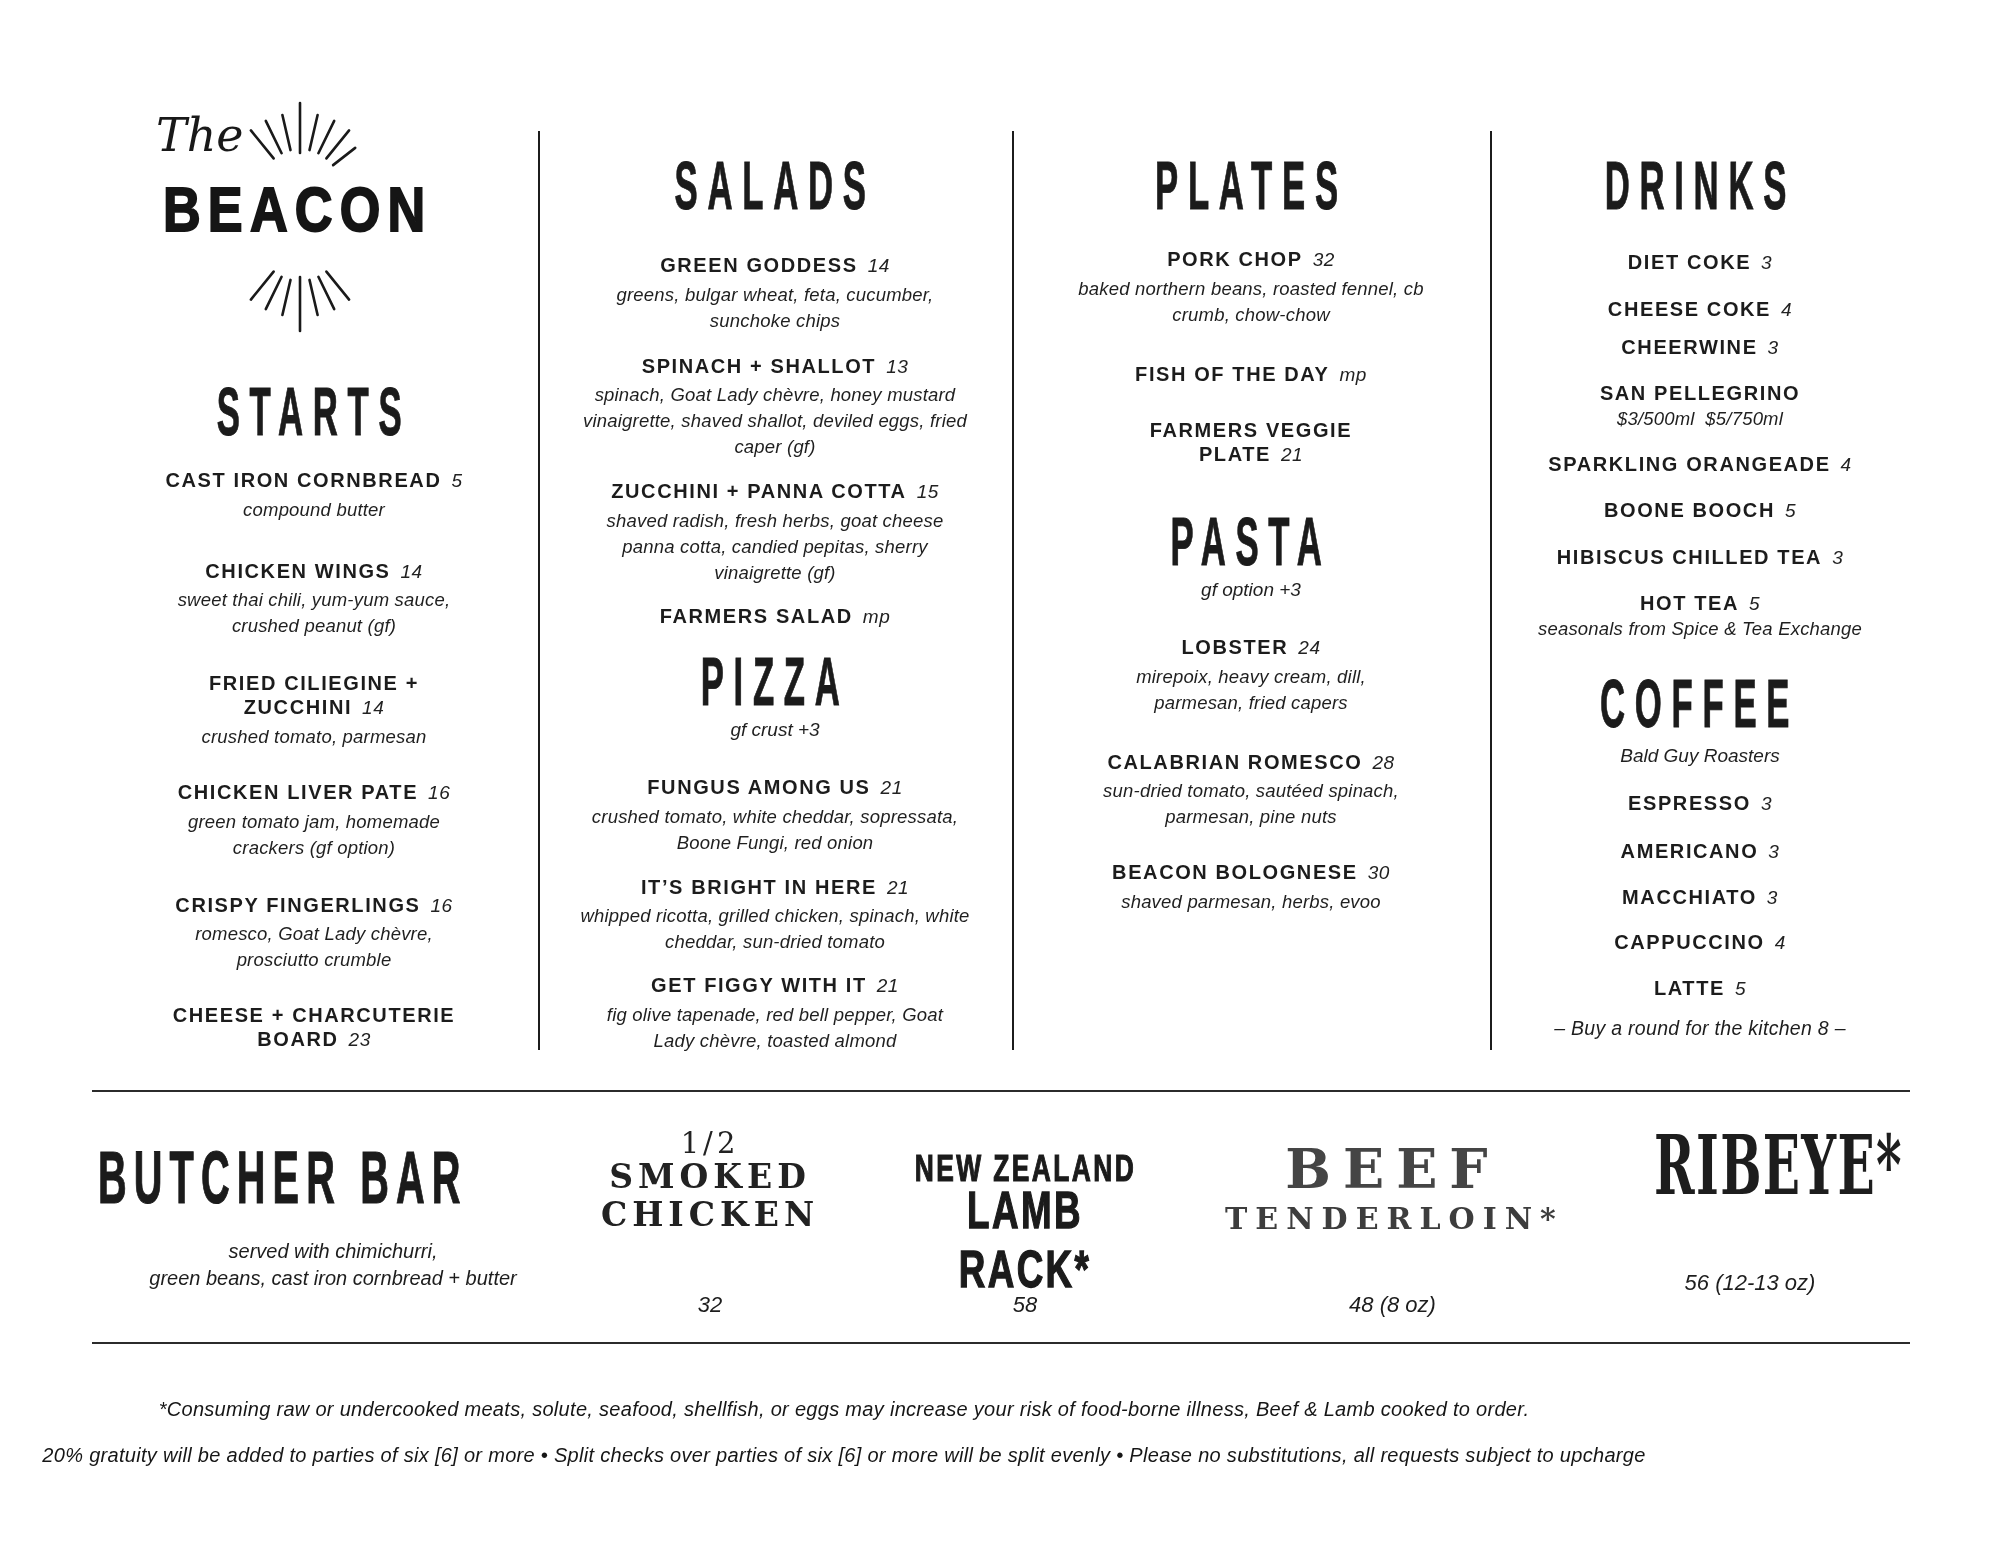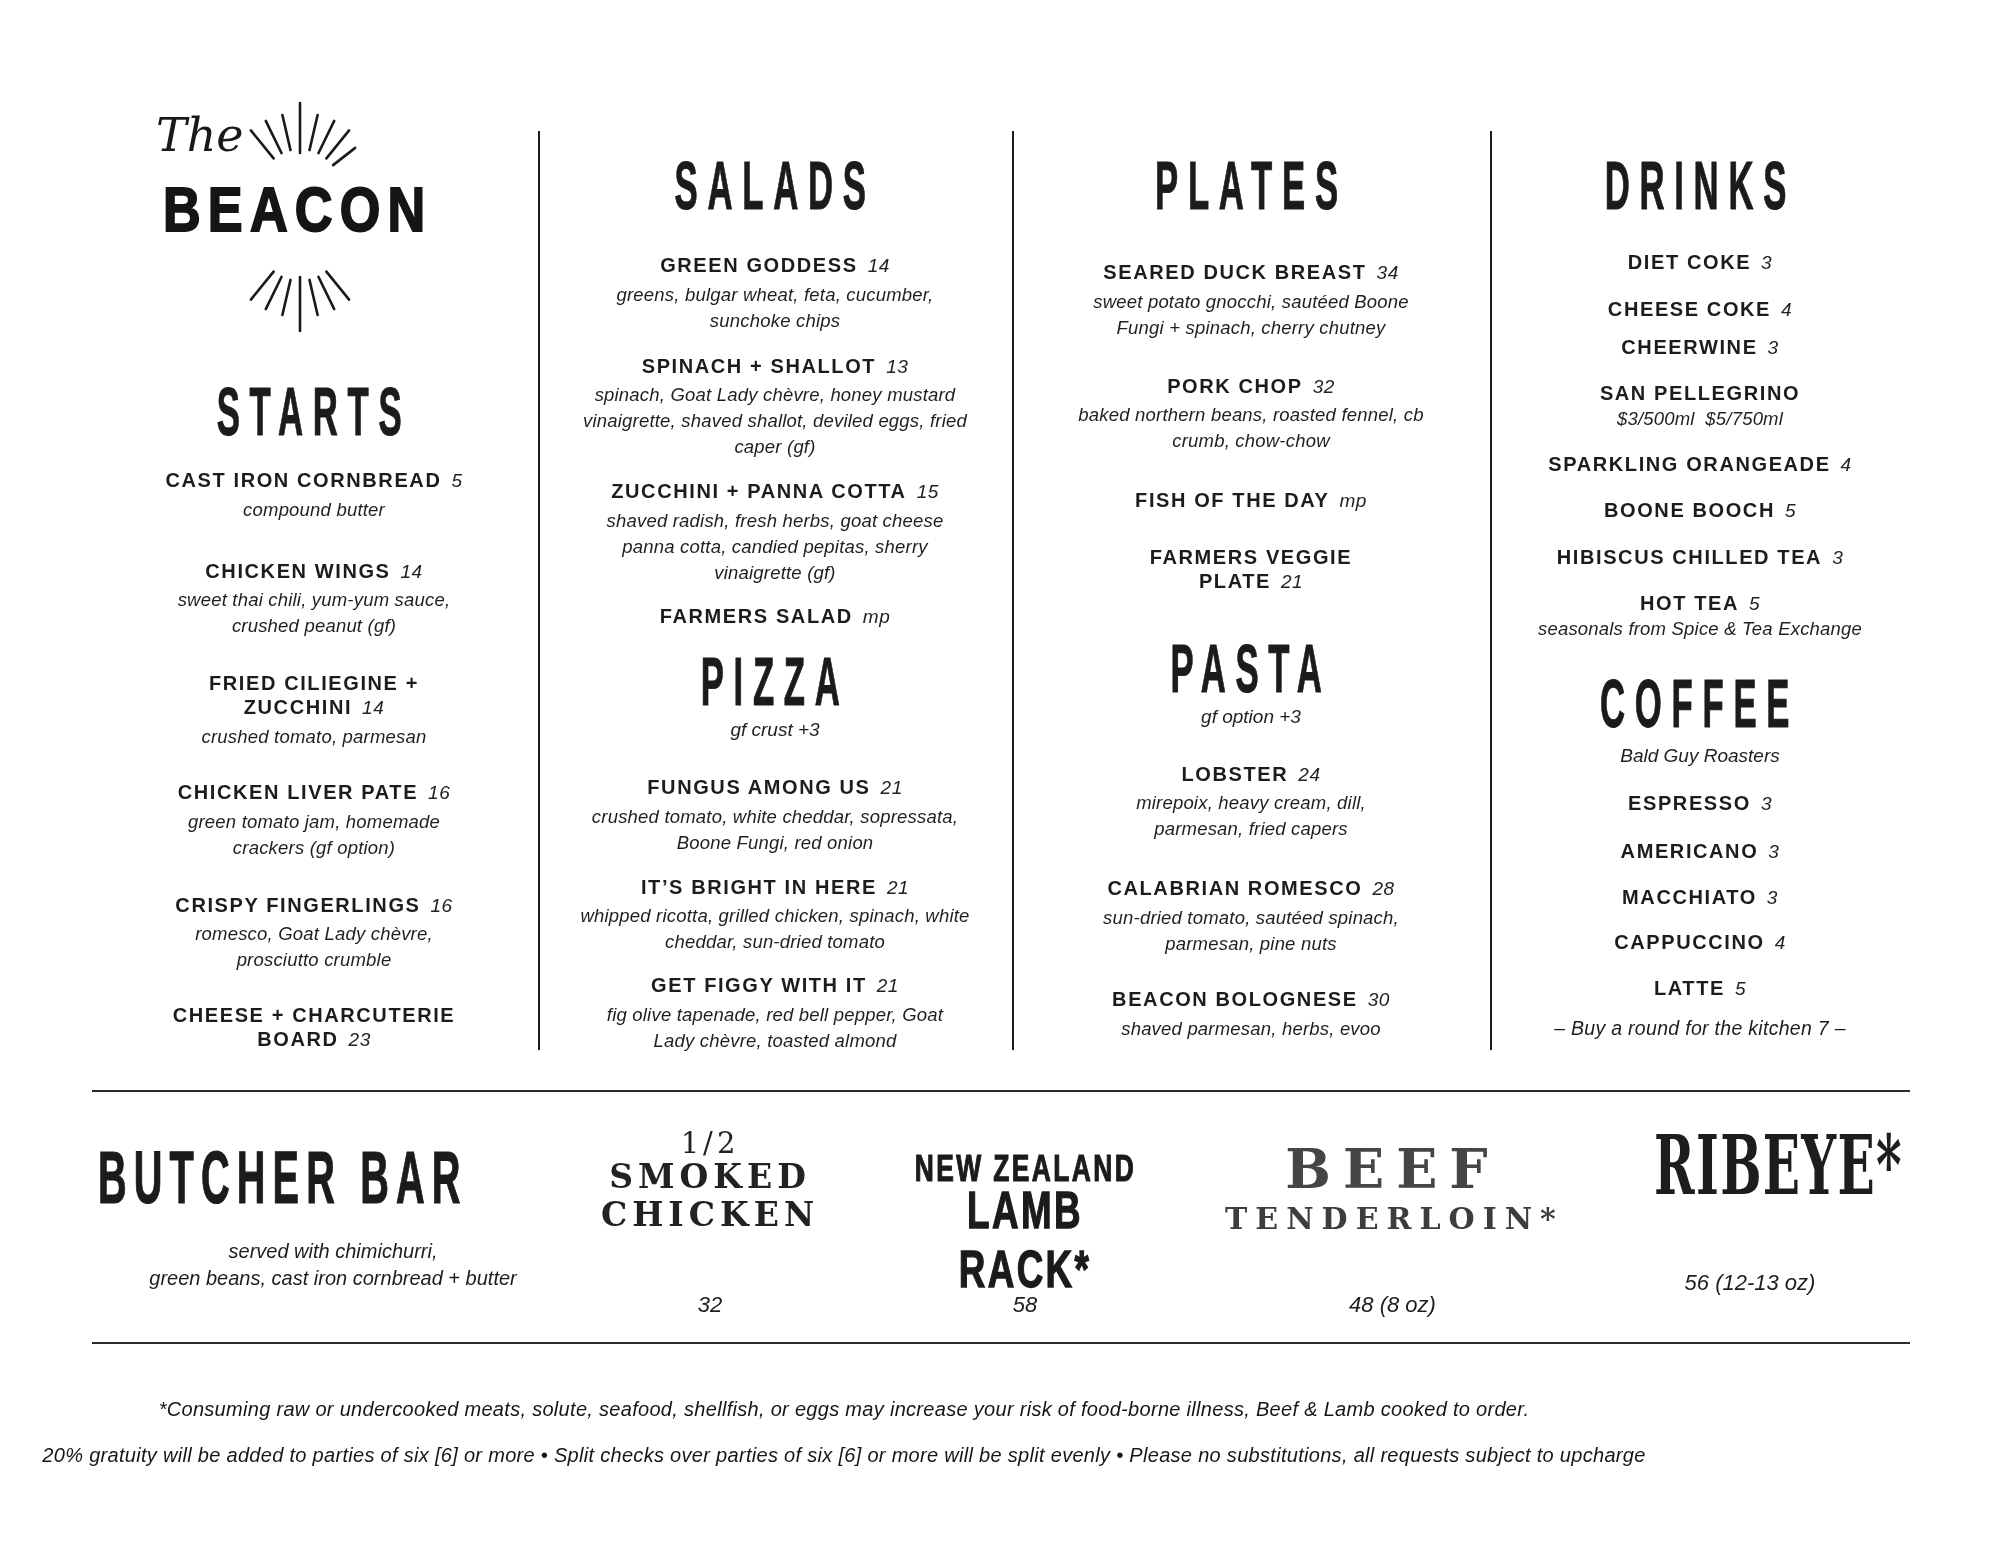--- a/index.html
+++ b/index.html
@@ -161,24 +161,20 @@
       <div class="head"><span class="nm">GET FIGGY WITH IT</span><span class="pr">21</span></div>
       <div class="ds" style="max-width:340px">fig olive tapenade, red bell pepper, Goat Lady chèvre, toasted almond</div>
     </div>
   </div>
 
   <div class="col" style="left:1014px;width:474px">
     <div class="hwrap" style="margin-top:158px">
       <span class="h-col">PLATES</span>
     </div>
 
-    <div class="item" style="margin-top:46px">
-      <div class="head"><span class="nm">SEARED DUCK BREAST</span><span class="pr">34</span></div>
-      <div class="ds" style="max-width:340px">sweet potato gnocchi, sautéed Boone Fungi + spinach, cherry chutney</div>
-    </div>
     <div class="item" style="margin-top:33px">
       <div class="head"><span class="nm">PORK CHOP</span><span class="pr">32</span></div>
       <div class="ds" style="max-width:360px">baked northern beans, roasted fennel, cb crumb, chow-chow</div>
     </div>
     <div class="item" style="margin-top:34px">
       <div class="head"><span class="nm">FISH OF THE DAY</span><span class="pr">mp</span></div>
     </div>
     <div class="item" style="margin-top:32px">
       <div class="head" style="max-width:235px"><span class="nm">FARMERS VEGGIE PLATE</span><span class="pr">21</span></div>
     </div>
@@ -247,21 +243,21 @@
     </div>
     <div class="item" style="margin-top:21px">
       <div class="head"><span class="nm">MACCHIATO</span><span class="pr">3</span></div>
     </div>
     <div class="item" style="margin-top:20px">
       <div class="head"><span class="nm">CAPPUCCINO</span><span class="pr">4</span></div>
     </div>
     <div class="item" style="margin-top:22px">
       <div class="head"><span class="nm">LATTE</span><span class="pr">5</span></div>
     </div>
-    <div class="note" style="margin-top:16px">– Buy a round for the kitchen  7 –</div>
+    <div class="note" style="margin-top:16px">– Buy a round for the kitchen  8 –</div>
   </div>
 
   <div class="rule" style="top:1090px"></div>
 
   <div class="butcher-left">
     <span class="h-butcher">BUTCHER BAR</span>
     <div class="butcher-desc">
       <div>served with chimichurri,</div>
       <div>green beans, cast iron cornbread + butter</div>
     </div>

